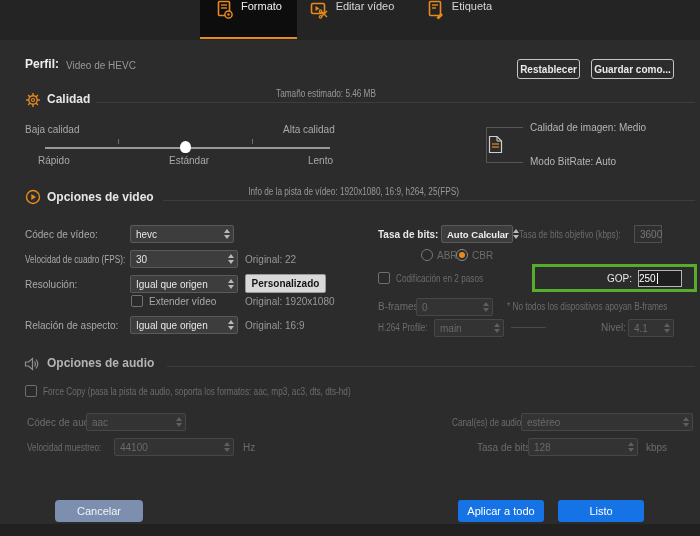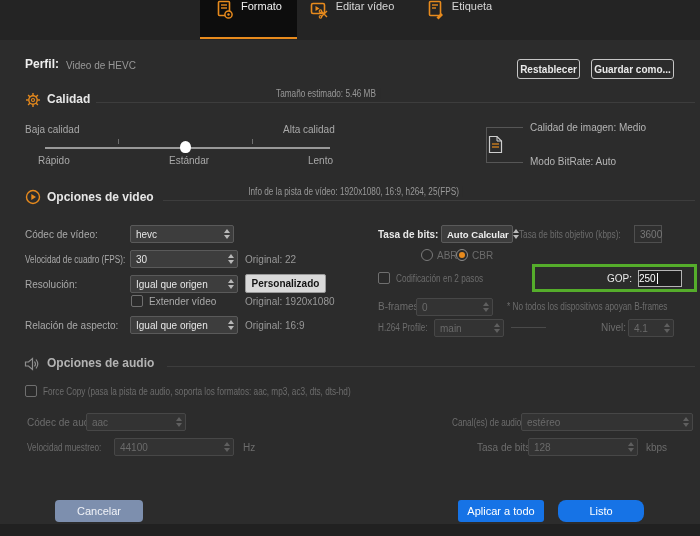--- a/index.html
+++ b/index.html
@@ -293,16 +293,16 @@
     <span>128</span>
     <span class="st">
         <i class="u"></i>
         <i class="d"></i>
       </span>
   </div>
   <div class="abs t dim" style="left:646px;top:442px;">kbps</div>
 
   <div class="btn-cancel" style="left:55px;top:500px;width:88px;height:22px;">Cancelar</div>
   <div class="btn-blue" style="left:458px;top:500px;width:86px;height:22px;">Aplicar a todo</div>
-  <div class="btn-blue" style="left:558px;top:500px;width:86px;height:22px;border-radius:8px;">Listo</div>
+  <div class="btn-blue" style="left:558px;top:500px;width:86px;height:22px;">Listo</div>
   <div class="footer-strip"></div>
 
 </div>
 
 </body></html>

